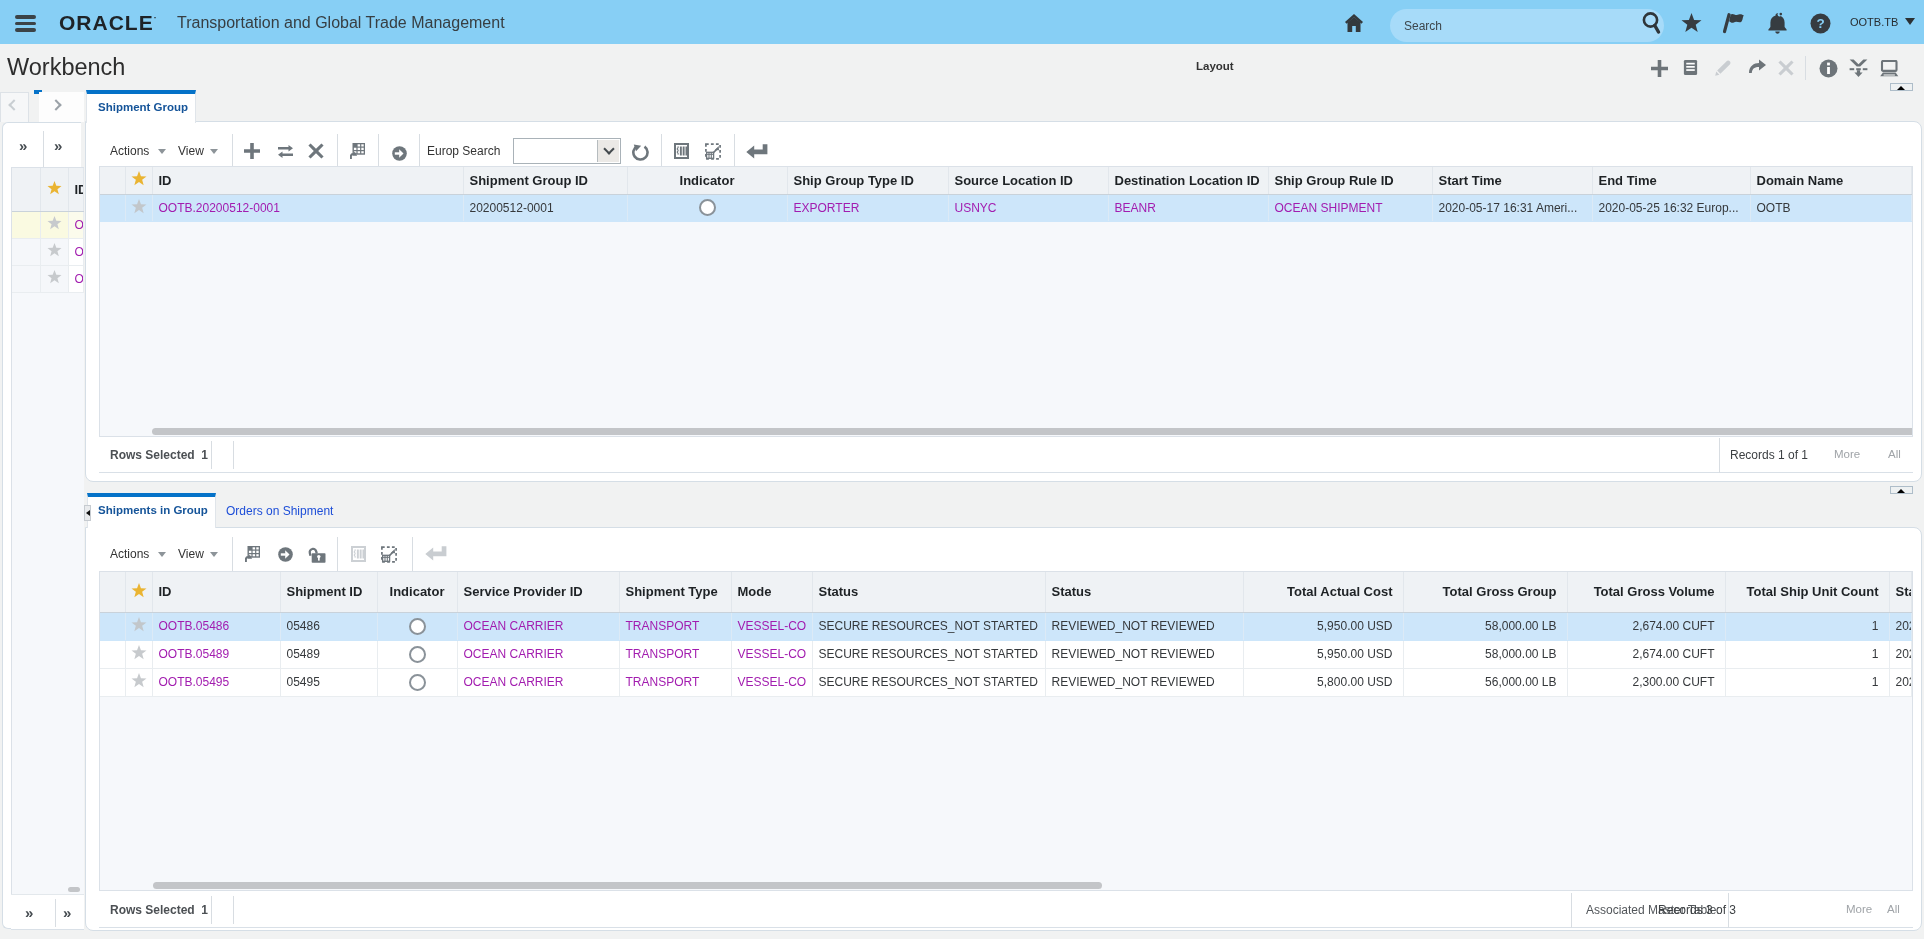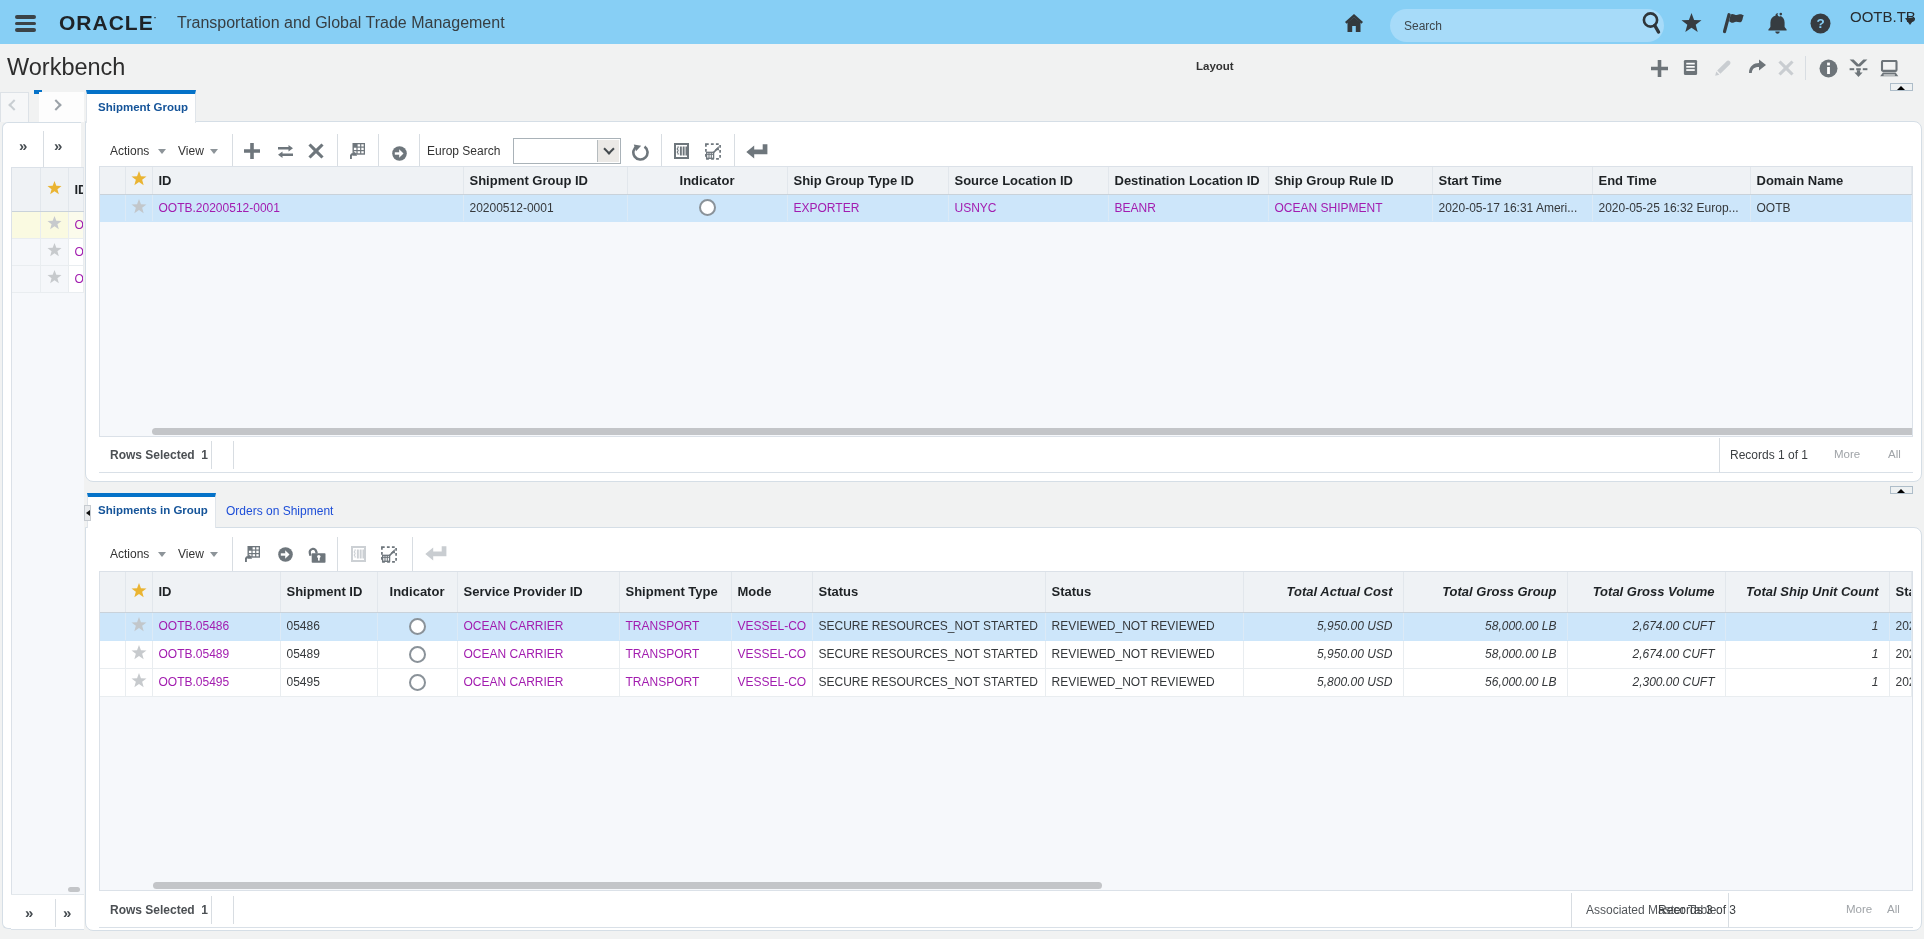--- a/index.html
+++ b/index.html
@@ -7,21 +7,21 @@
 body { font-family:"Liberation Sans", sans-serif; background:#f1f2f2; position:relative; }
 .abs { position:absolute; }
 
 
 #topbar { left:0; top:0; width:1924px; height:44px; background:#87cff5; }
 #burger div { width:21px; height:3.5px; background:#3b4347; border-radius:2px; margin-bottom:3.2px; }
 #ologo { left:59px; top:11px; font-size:21px; font-weight:bold; color:#1e2327; letter-spacing:1px; }
 #apptitle { left:177px; top:14px; font-size:16px; color:#373e42; }
 #searchpill { left:1390px; top:9px; width:274px; height:33px; background:#a7dbf9; border-radius:16.5px; }
 #searchtxt { left:1404px; top:19px; font-size:12px; color:#3d464c; }
-#usertxt { left:1850px; top:8px; font-size:15px; color:#272c30; }
+#usertxt { left:1850px; top:16px; font-size:11px; color:#272c30; }
 .caret-dn { width:0; height:0; border-left:5.5px solid transparent; border-right:5.5px solid transparent; border-top:7px solid #2b3134; }
 
 
 #pgheader { left:0; top:44px; width:1924px; height:46px; background:#f1f2f2; }
 #wbtitle { left:7px; top:10px; font-size:23.5px; color:#2d2d2d; }
 #layoutlbl { left:1196px; top:16px; font-size:11.5px; font-weight:bold; color:#333; }
 #layoutsel { left:1240px; top:9px; width:389px; height:28px; background:#fff; border:1px solid #a9b2b8; }
 #layoutsel .txt { position:absolute; left:7px; top:7px; font-size:12px; color:#333; }
 #layoutsel .btn { position:absolute; right:1px; top:1px; width:22px; height:24px; background:#ebe9e6; border-left:1px solid #b6bcbf; }
 .chev { width:8px; height:8px; border-right:2px solid #444a4e; border-bottom:2px solid #444a4e; transform:rotate(45deg); }
@@ -35,21 +35,21 @@
 .tabtxt { font-size:11.5px; font-weight:bold; color:#155499; position:absolute; }
 .tabtxt2 { font-size:12px; color:#1d4ed8; position:absolute; }
 
 
 table { border-collapse:collapse; table-layout:fixed; width:100%; }
 .tblwrap { position:absolute; background:#f6f8fb; border:1px solid #dbe1e8; overflow:hidden; }
 th { background:#eff2f5; border-bottom:1px solid #c9d2da; border-right:1px solid #e2e7ec; font-size:13px; font-weight:bold; color:#1e2225; text-align:left; padding:0 0 0 6px; white-space:nowrap; overflow:hidden; }
 td { border-bottom:1px solid #e9edf0; border-right:1px solid #e9edf0; font-size:12px; color:#35383b; padding:0 0 0 6px; white-space:nowrap; overflow:hidden; background:#fff; }
 tr.sel td { background:#cde6fa; border-bottom-color:#cde6fa; border-right-color:#dceaf6; }
 .lnk { color:#a21caf; }
-.num { text-align:right; padding:0 10px 0 0;font-style:italic; }
+.num { text-align:right; padding:0 10px 0 0; }
 th.num { padding-right:10px; }
 th.ctr { text-align:center; padding:0; }
 .ring { display:inline-block; width:17px; height:17px; border-radius:50%; border:2.5px solid #8a9299; background:#fff; vertical-align:middle; }
 .hthumb { position:absolute; height:7px; border-radius:3.5px; background:#c3c5c8; }
 
 
 .pfoot { position:absolute; background:#fff; border-bottom:1px solid #d9e0e7; }
 .pfoot .bold { font-weight:bold; color:#4c5054; font-size:12px; position:absolute; }
 .pfoot .plain { color:#3c4043; font-size:12px; position:absolute;text-align:right; }
 .pfoot .gray { color:#a0a4a8; font-size:11.5px; position:absolute; }

